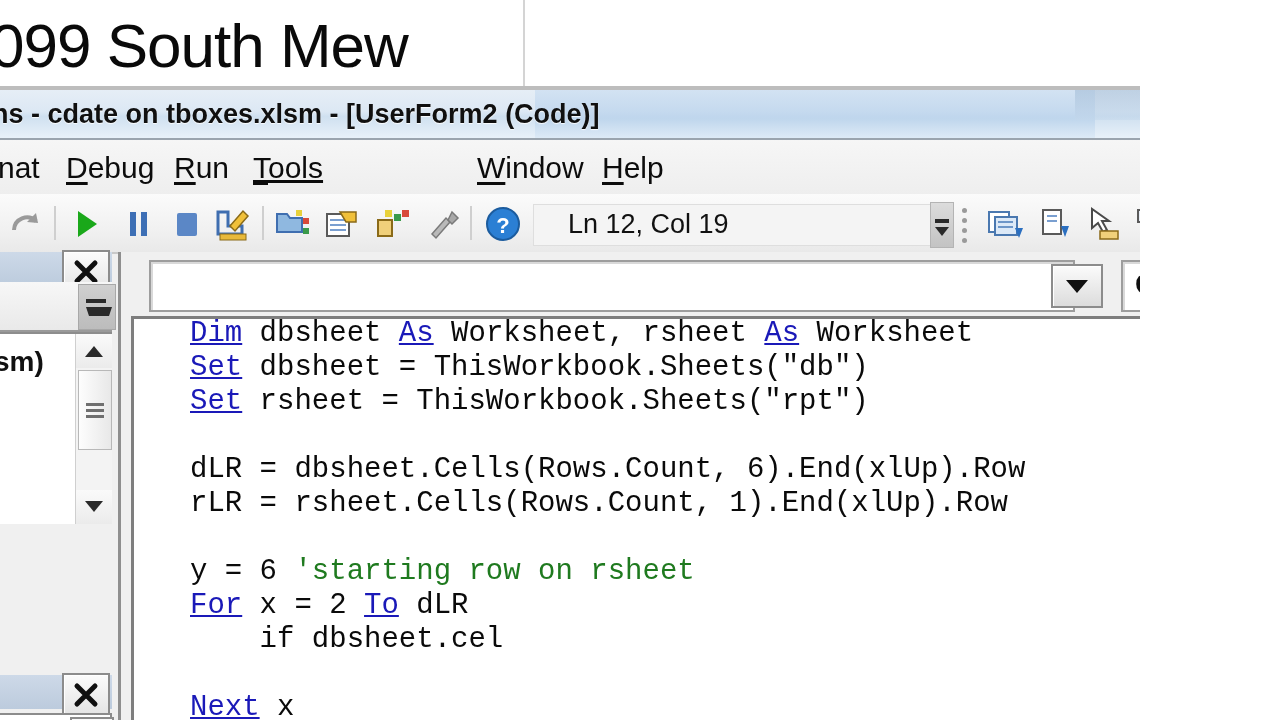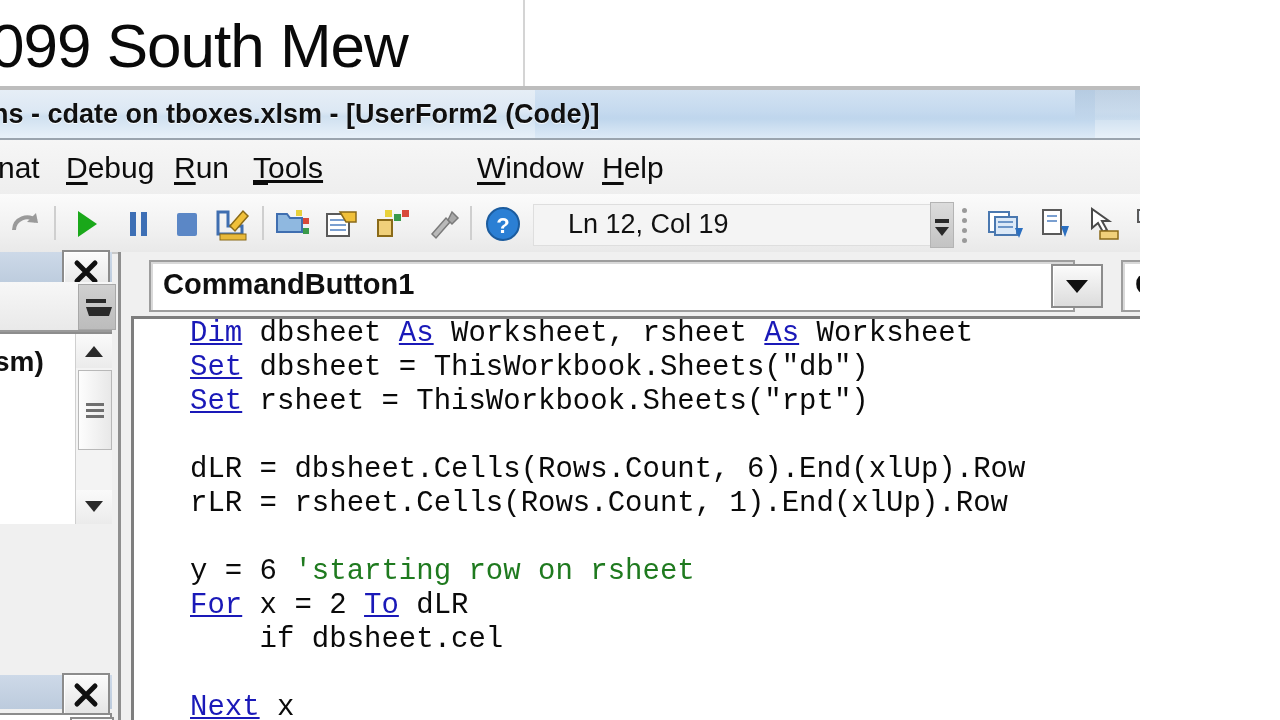--- a/index.html
+++ b/index.html
@@ -342,21 +342,20 @@
           </svg>
       </div>
       <div class="props-combo"></div>
       <div class="props-combo-btn"></div>
     </div>
 
     <div class="codewin">
 
       <div class="dropdown-row">
         <div class="dd" style="left:28px;width:922px;"></div>
-        <div class="dd-text" style="left:28px;">CommandButton1</div>
         <div class="dd-btn" style="left:930px;"></div>
 
         <div class="dd" style="left:1000px;width:162px;"></div>
         <div class="dd-text" style="left:1000px;">Click</div>
       </div>
 
       <div class="code-area">
         <div class="code-margin"></div>
         <div class="code-lines" id="code-lines">
             <div class="cl"><span class="kw">Dim</span><span> dbsheet </span><span class="kw">As</span><span> Worksheet, rsheet </span><span class="kw">As</span><span> Worksheet</span></div>

